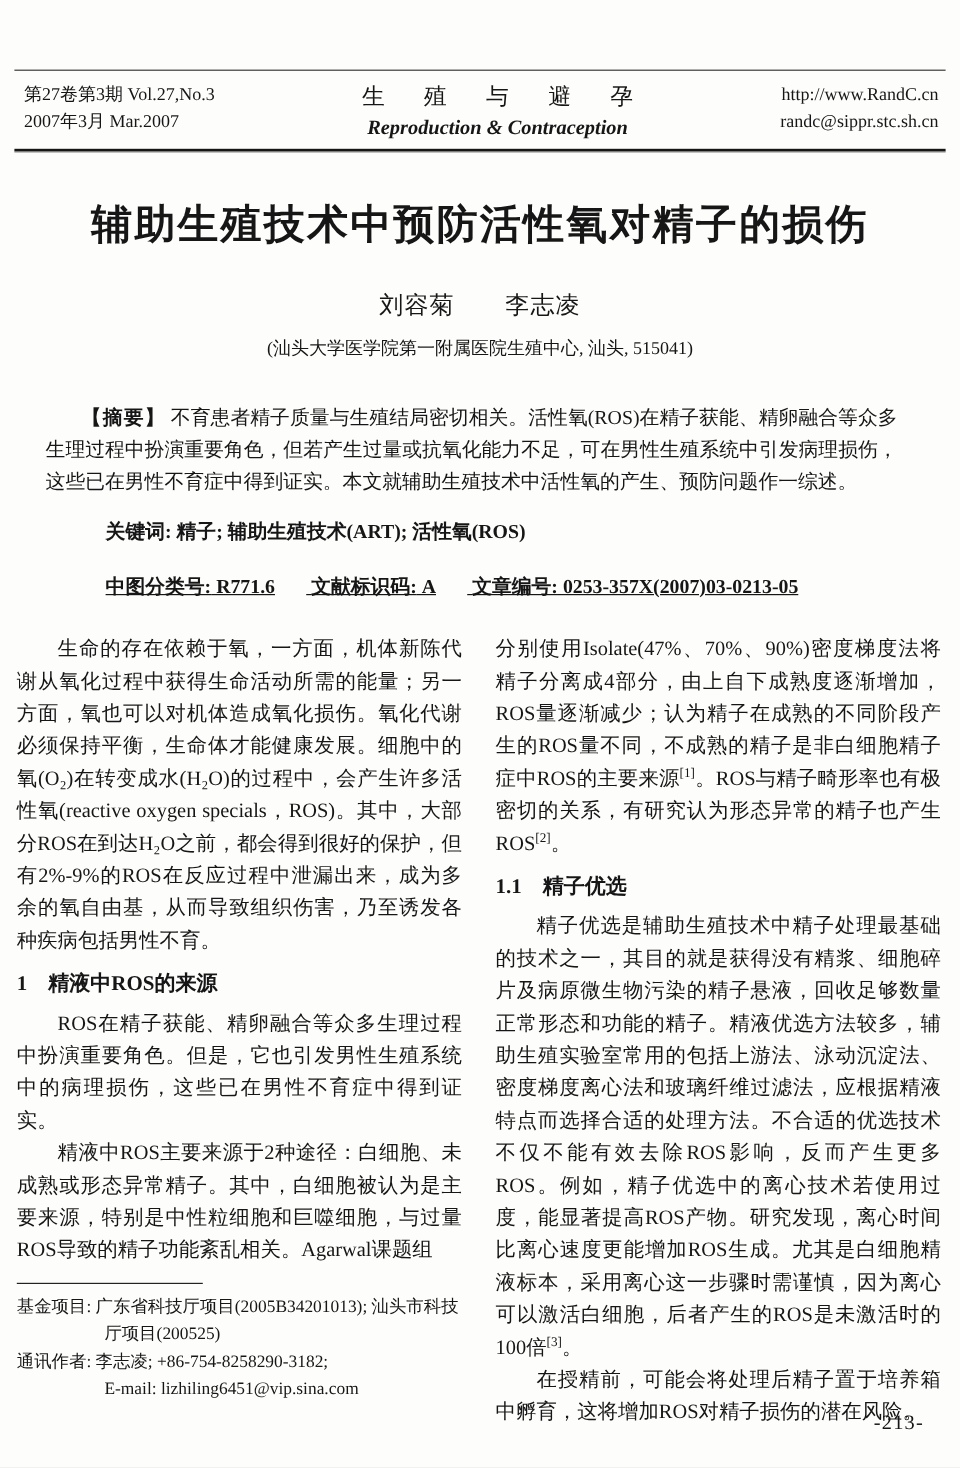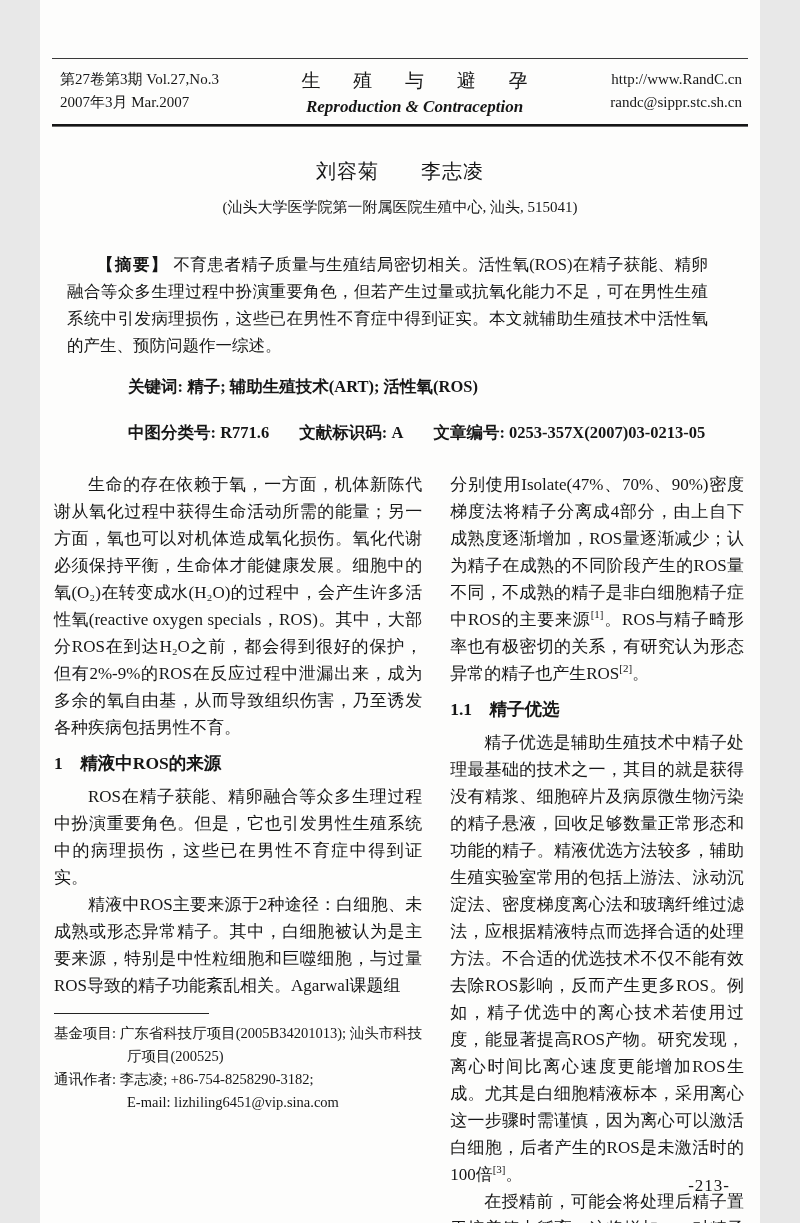--- a/index.html
+++ b/index.html
@@ -1,19 +1,19 @@
 <!DOCTYPE html>
 <html lang="zh"><head>
 <meta charset="utf-8">
 <style>
   * { margin: 0; padding: 0; box-sizing: border-box; }
   html, body { background: #e8e8e8; }
   .page {
     position: relative;
-    width: 720px;
+    width: 800px;
     height: 1223px;
     margin: 0 auto;
     background: #fdfdfc;
     color: #161616;
     font-family: "Liberation Serif", "DejaVu Serif", serif;
     overflow: hidden;
   }
   
   .top-rule {
     margin: 58px 12px 0 12px;
@@ -60,36 +60,37 @@
     font-size: 20px;
     letter-spacing: 1px;
   }
   .affiliation {
     margin-top: 13px;
     text-align: center;
     font-size: 15px;
   }
   
   .abstract {
-    margin: 34px 52px 0 27px;
+    margin: 34px 52px 0 38px;
     font-size: 16.5px;
     line-height: 27px;
     text-align: justify;
     text-indent: 30px;
   }
   .abstract .lbl { font-weight: 700; letter-spacing: 1px; }
   .keywords {
     margin: 17px 52px 0 88px;
     font-size: 16.5px;
     font-weight: 700;
   }
   .meta-line {
     margin: 24px 52px 0 88px;
     font-size: 16.5px;
     font-weight: 700;
+    text-decoration: underline;
   }
   .meta-line .pair { margin-right: 26px; }
   .meta-line .pair:last-child { margin-right: 0; }
   
   .body-cols {
     margin: 27px 16px 0 14px;
     display: flex;
     gap: 28px;
   }
   .col {
@@ -143,20 +144,21 @@
       <div class="journal-en">Reproduction &amp; Contraception</div>
     </div>
     <div class="hdr-contact">
       <div>http://www.RandC.cn</div>
       <div>randc@sippr.stc.sh.cn</div>
     </div>
   </div>
 
   <div class="double-rule"></div>
 
+  <div class="article-title">辅助生殖技术中预防活性氧对精子的损伤</div>
 
   <div class="authors">刘容菊　　李志凌</div>
 
   <div class="affiliation">(汕头大学医学院第一附属医院生殖中心, 汕头, 515041)</div>
 
   <div class="abstract"><span class="lbl">【摘要】</span><span> 不育患者精子质量与生殖结局密切相关。活性氧(ROS)在精子获能、精卵融合等众多生理过程中扮演重要角色，但若产生过量或抗氧化能力不足，可在男性生殖系统中引发病理损伤，这些已在男性不育症中得到证实。本文就辅助生殖技术中活性氧的产生、预防问题作一综述。</span></div>
 
   <div class="keywords"><span>关键词:</span><span> 精子; 辅助生殖技术(ART); 活性氧(ROS)</span></div>
 
   <div class="meta-line">

